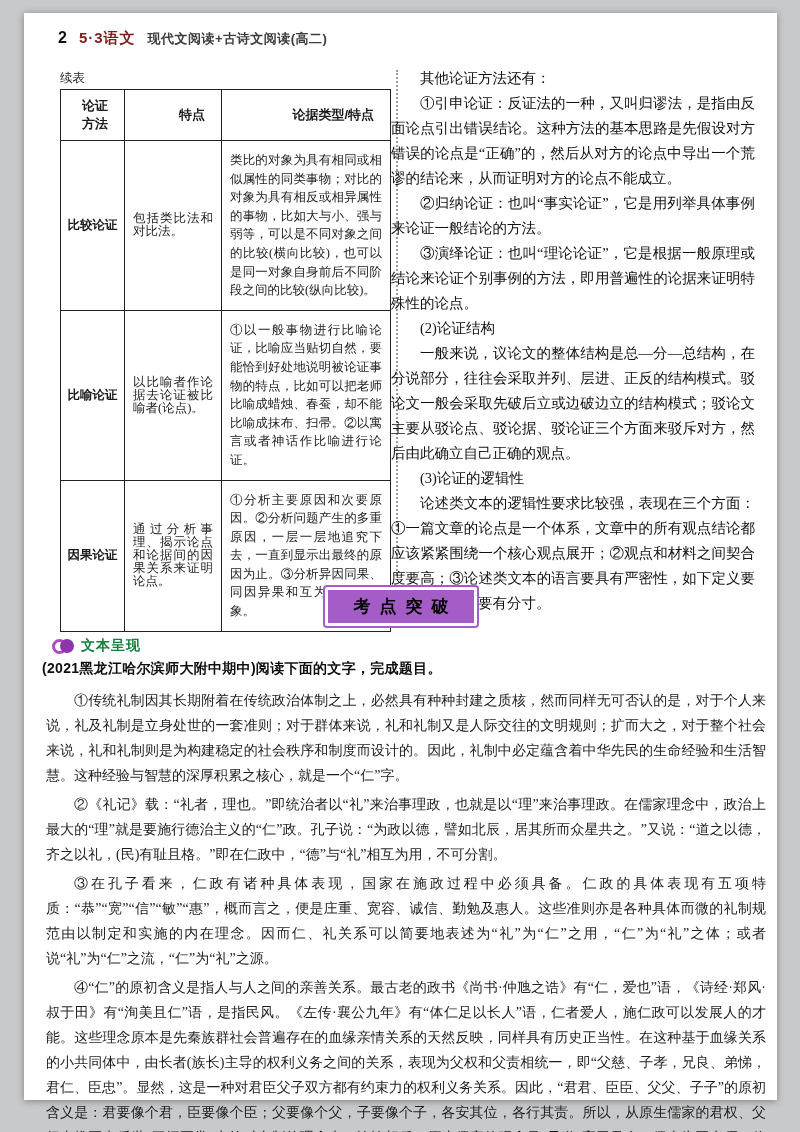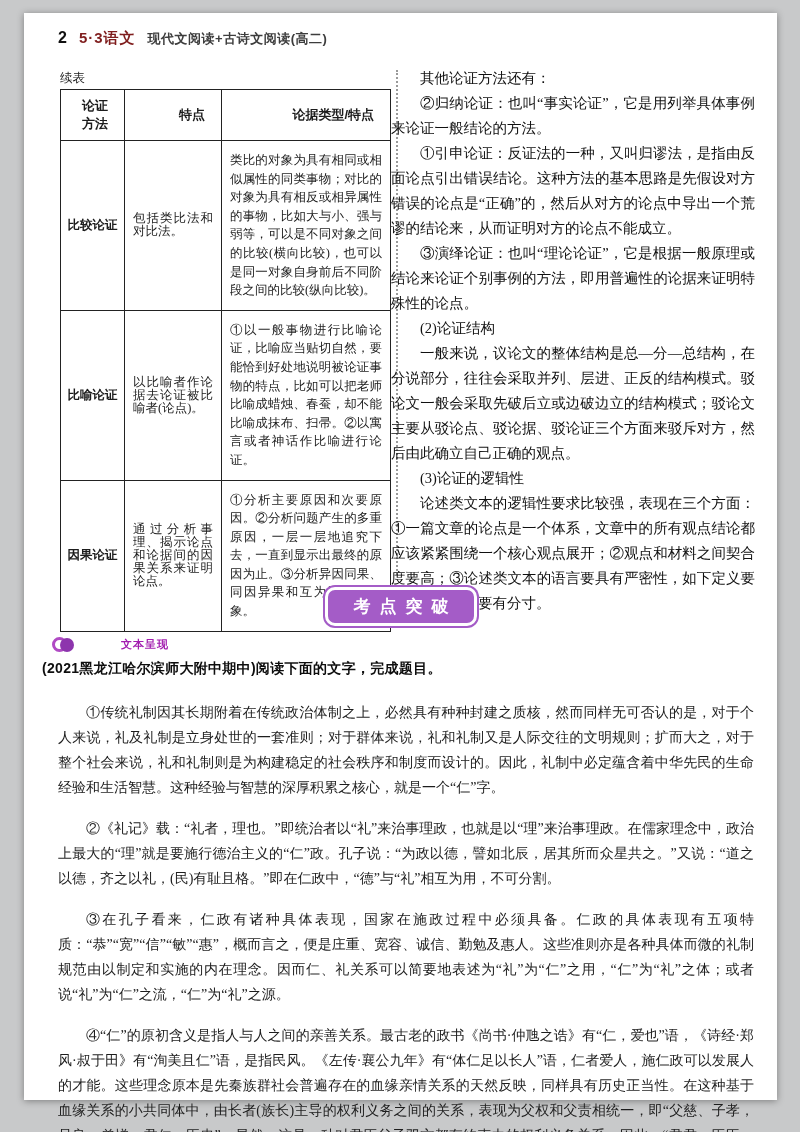--- a/index.html
+++ b/index.html
@@ -45,40 +45,40 @@
 
   
   .right-col{position:absolute;top:53px;left:367px;width:364px;
     font-family:"Liberation Serif",serif;font-size:14.5px;line-height:25px;
     color:#101010;text-align:justify;}
   .right-col p{margin:0;text-indent:2em;}
 
   
   .banner-wrap{position:absolute;top:574px;left:50%;transform:translateX(-50%);}
   .banner{
-    display:inline-block;background:#a45cc7;color:#ffffff;font-weight:bold;
+    display:inline-block;background:#a45cc7;color:#000000;font-weight:bold;
     font-family:"Liberation Serif",serif;font-size:17px;letter-spacing:9px;
-    padding:5px 16px 5px 26px;border-radius:10px;border:3px solid #fff;
+    padding:5px 16px 5px 26px;border-radius:2px;border:3px solid #fff;
     box-shadow:0 0 0 2px #a45cc7;
   }
 
   
   .sec-heading{position:absolute;top:624px;left:28px;display:flex;align-items:center;gap:7px;}
   .ic-circles{display:flex;align-items:center;}
   .ic-ring{width:9px;height:9px;border-radius:50%;border:3.5px solid #b04ac4;background:#fff;}
   .ic-dot{width:14px;height:14px;border-radius:50%;background:#8d35ad;margin-left:-7px;}
-  .sec-heading-text{color:#a21caf;font-weight:bold;font-size:11px;letter-spacing:1px;margin-left:40px;}
+  .sec-heading-text{color:#15803d;font-weight:bold;font-size:14px;letter-spacing:1px;}
 
   
   .source-line{position:absolute;top:647px;left:18px;width:728px;
     font-weight:bold;font-size:14px;color:#0e0e0e;letter-spacing:.3px;}
   .passage{position:absolute;top:671px;left:18px;width:728px;
     font-family:"Liberation Serif",serif;font-size:14px;line-height:25px;
     text-align:justify;color:#1d1d1d;}
-  .passage p{margin:16px;text-indent:2em;}
+  .passage p{margin:4px;text-indent:2em;}
 </style>
 </head>
 <body>
 
 <div class="page">
 
   <div class="header">
     <span class="page-num">2</span>
     <span class="brand">5·3语文</span>
     <span class="doc-title">现代文阅读+古诗文阅读(高二)</span>
@@ -113,22 +113,22 @@
       <td class="feature">通过分析事理、揭示论点和论据间的因果关系来证明论点。</td>
       <td class="types">①分析主要原因和次要原因。②分析问题产生的多重原因，一层一层地追究下去，一直到显示出最终的原因为止。③分析异因同果、同因异果和互为因果等现象。</td>
     </tr>
   </tbody>
     </table>
 
   <div class="divider"></div>
 
   <div class="right-col">
     <p>其他论证方法还有：</p>
+    <p>①引申论证：反证法的一种，又叫归谬法，是指由反面论点引出错误结论。这种方法的基本思路是先假设对方错误的论点是“正确”的，然后从对方的论点中导出一个荒谬的结论来，从而证明对方的论点不能成立。</p>
     <p>②归纳论证：也叫“事实论证”，它是用列举具体事例来论证一般结论的方法。</p>
-    <p>①引申论证：反证法的一种，又叫归谬法，是指由反面论点引出错误结论。这种方法的基本思路是先假设对方错误的论点是“正确”的，然后从对方的论点中导出一个荒谬的结论来，从而证明对方的论点不能成立。</p>
     <p>③演绎论证：也叫“理论论证”，它是根据一般原理或结论来论证个别事例的方法，即用普遍性的论据来证明特殊性的论点。</p>
     <p>(2)论证结构</p>
     <p>一般来说，议论文的整体结构是总—分—总结构，在分说部分，往往会采取并列、层进、正反的结构模式。驳论文一般会采取先破后立或边破边立的结构模式；驳论文主要从驳论点、驳论据、驳论证三个方面来驳斥对方，然后由此确立自己正确的观点。</p>
     <p>(3)论证的逻辑性</p>
     <p>论述类文本的逻辑性要求比较强，表现在三个方面：①一篇文章的论点是一个体系，文章中的所有观点结论都应该紧紧围绕一个核心观点展开；②观点和材料之间契合度要高；③论述类文本的语言要具有严密性，如下定义要精准，做判断要有分寸。</p>
   </div>
 
   <div class="banner-wrap">
     <span class="banner">考点突破</span>
   </div>

